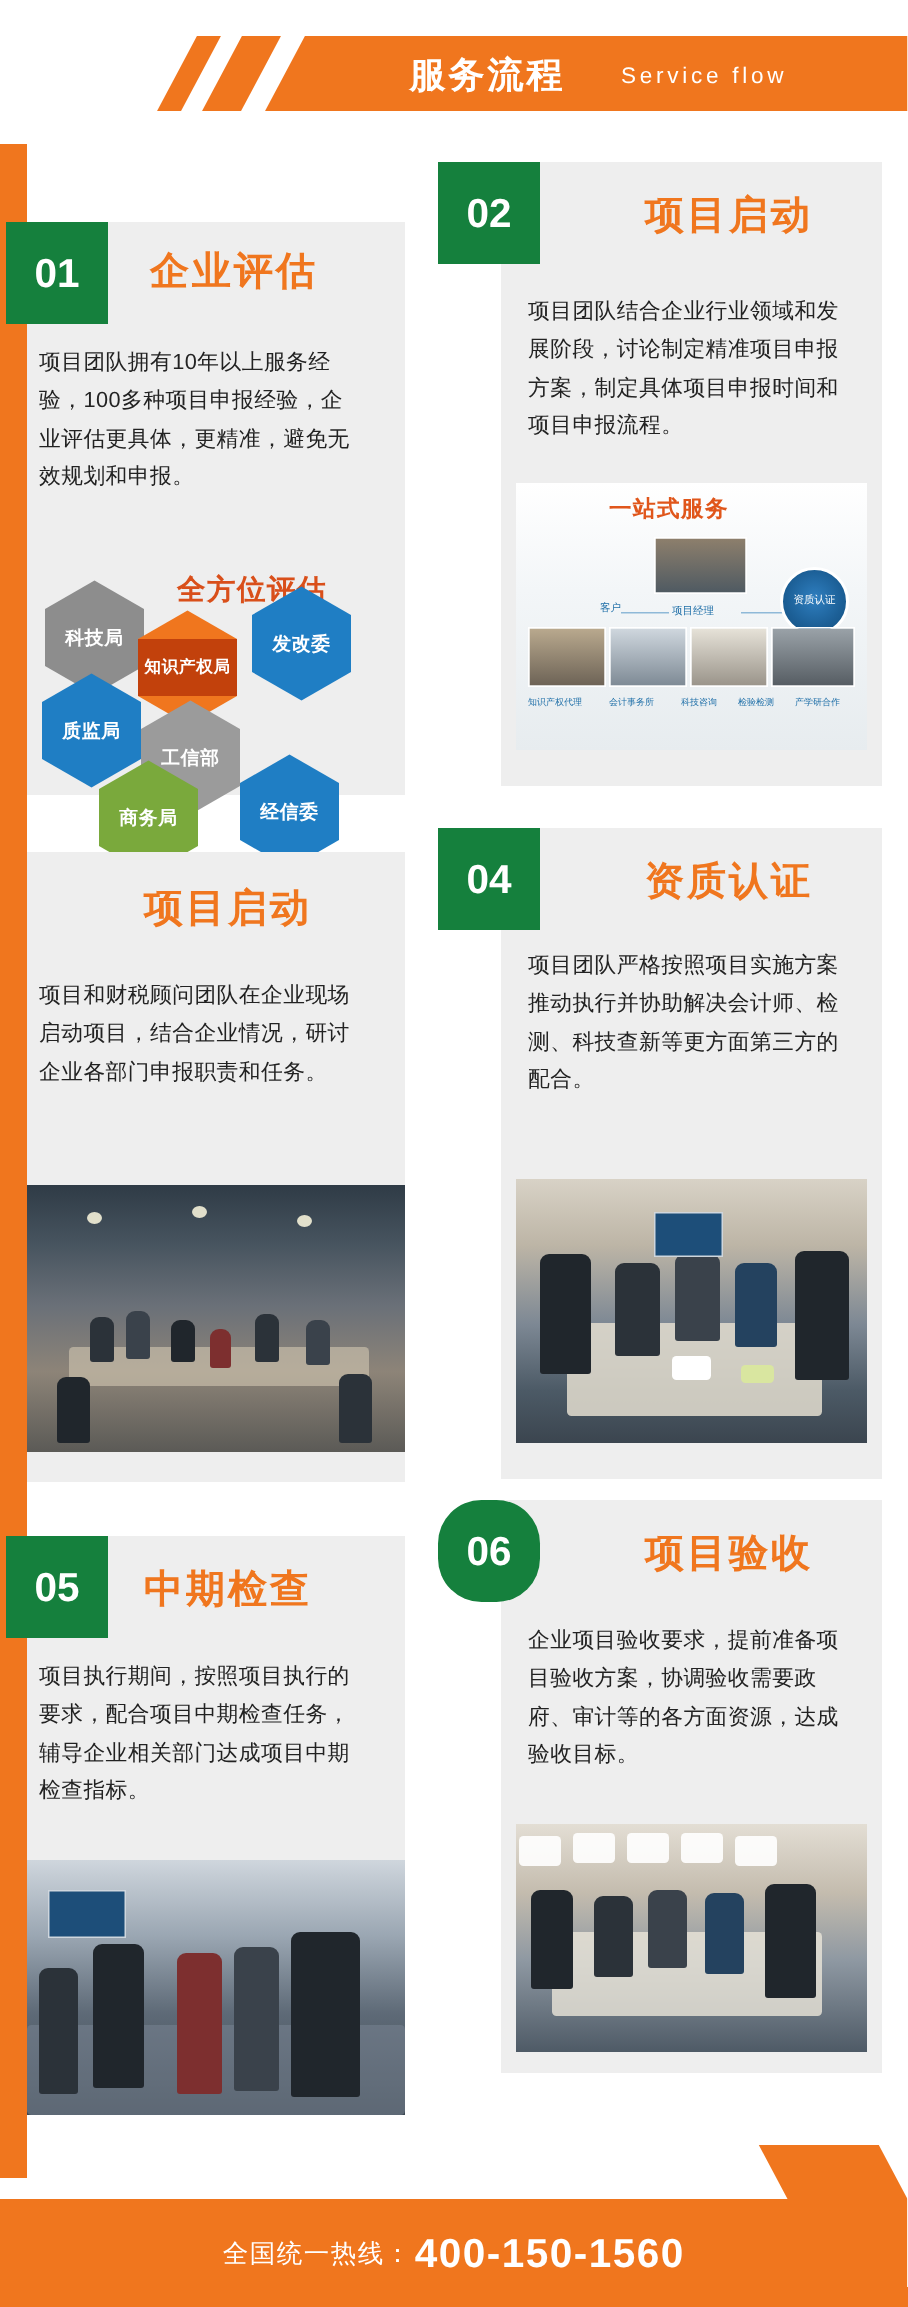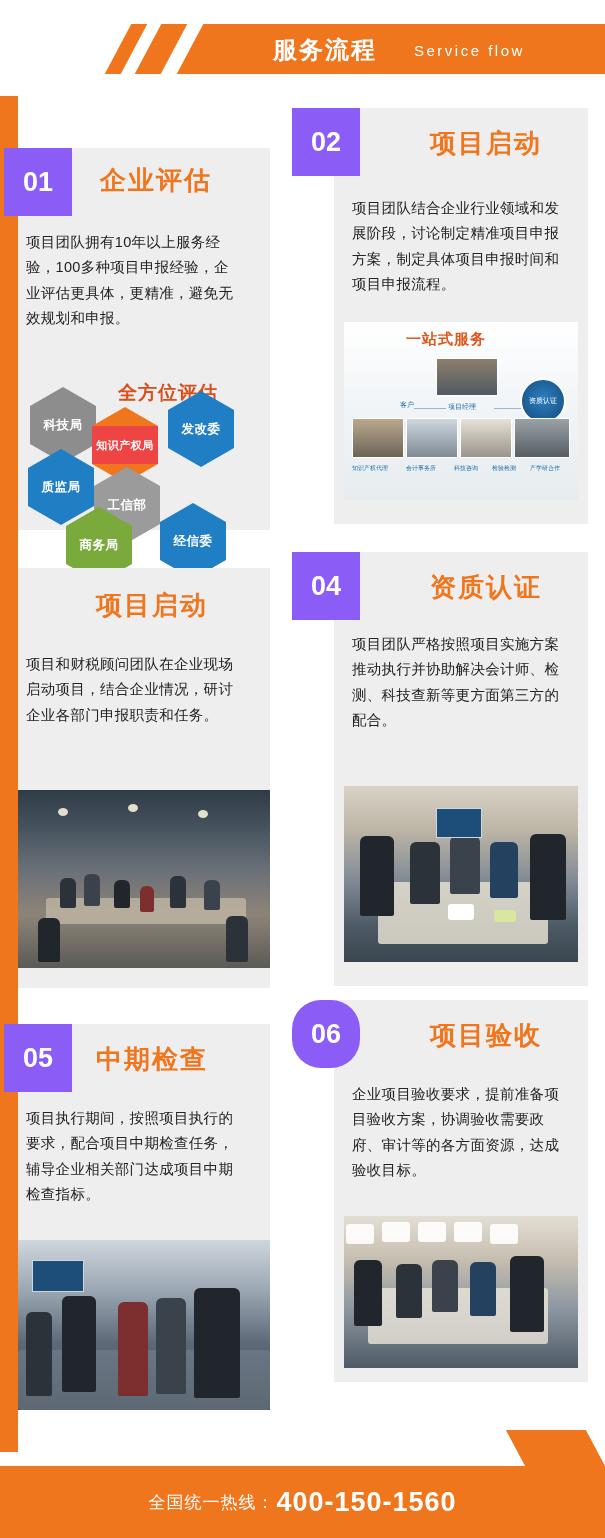--- a/index.html
+++ b/index.html
@@ -98,21 +98,21 @@
   .footer-phone { font-size: 27px; font-weight: bold; letter-spacing: 1px; margin-left: 2px; }
 
   
   .card {
     position: absolute;
     background: #eeeeee;
   }
   .badge {
     position: absolute;
     width: 68px; height: 68px;
-    background: #8b5cf6;
+    background: #15803d;
     color: #ffffff;
     font-size: 27px;
     font-weight: bold;
     display: flex;
     align-items: center;
     justify-content: center;
   }
   .card-title {
     position: absolute;
     font-size: 26px;
@@ -143,21 +143,21 @@
     width: 0; height: 0;
     border-left: 33px solid transparent;
     border-right: 33px solid transparent;
   }
   .hex::before { bottom: 100%; border-bottom: 19px solid; }
   .hex::after { top: 100%; border-top: 19px solid; }
   .hex span { position: relative; z-index: 2; }
   .hex-gray { background: #8d8d8d; }
   .hex-gray::before { border-bottom-color: #8d8d8d; }
   .hex-gray::after { border-top-color: #8d8d8d; }
-  .hex-orange { background: #ef4444; }
+  .hex-orange { background: #c2410c; }
   .hex-orange::before { border-bottom-color: #f0761e; }
   .hex-orange::after { border-top-color: #f0761e; }
   .hex-blue { background: #1f7ec4; }
   .hex-blue::before { border-bottom-color: #1f7ec4; }
   .hex-blue::after { border-top-color: #1f7ec4; }
   .hex-green { background: #7aa93c; }
   .hex-green::before { border-bottom-color: #7aa93c; }
   .hex-green::after { border-top-color: #7aa93c; }
   .hex-gray2 { background: #9b9b9b; }
   .hex-gray2::before { border-bottom-color: #9b9b9b; }

